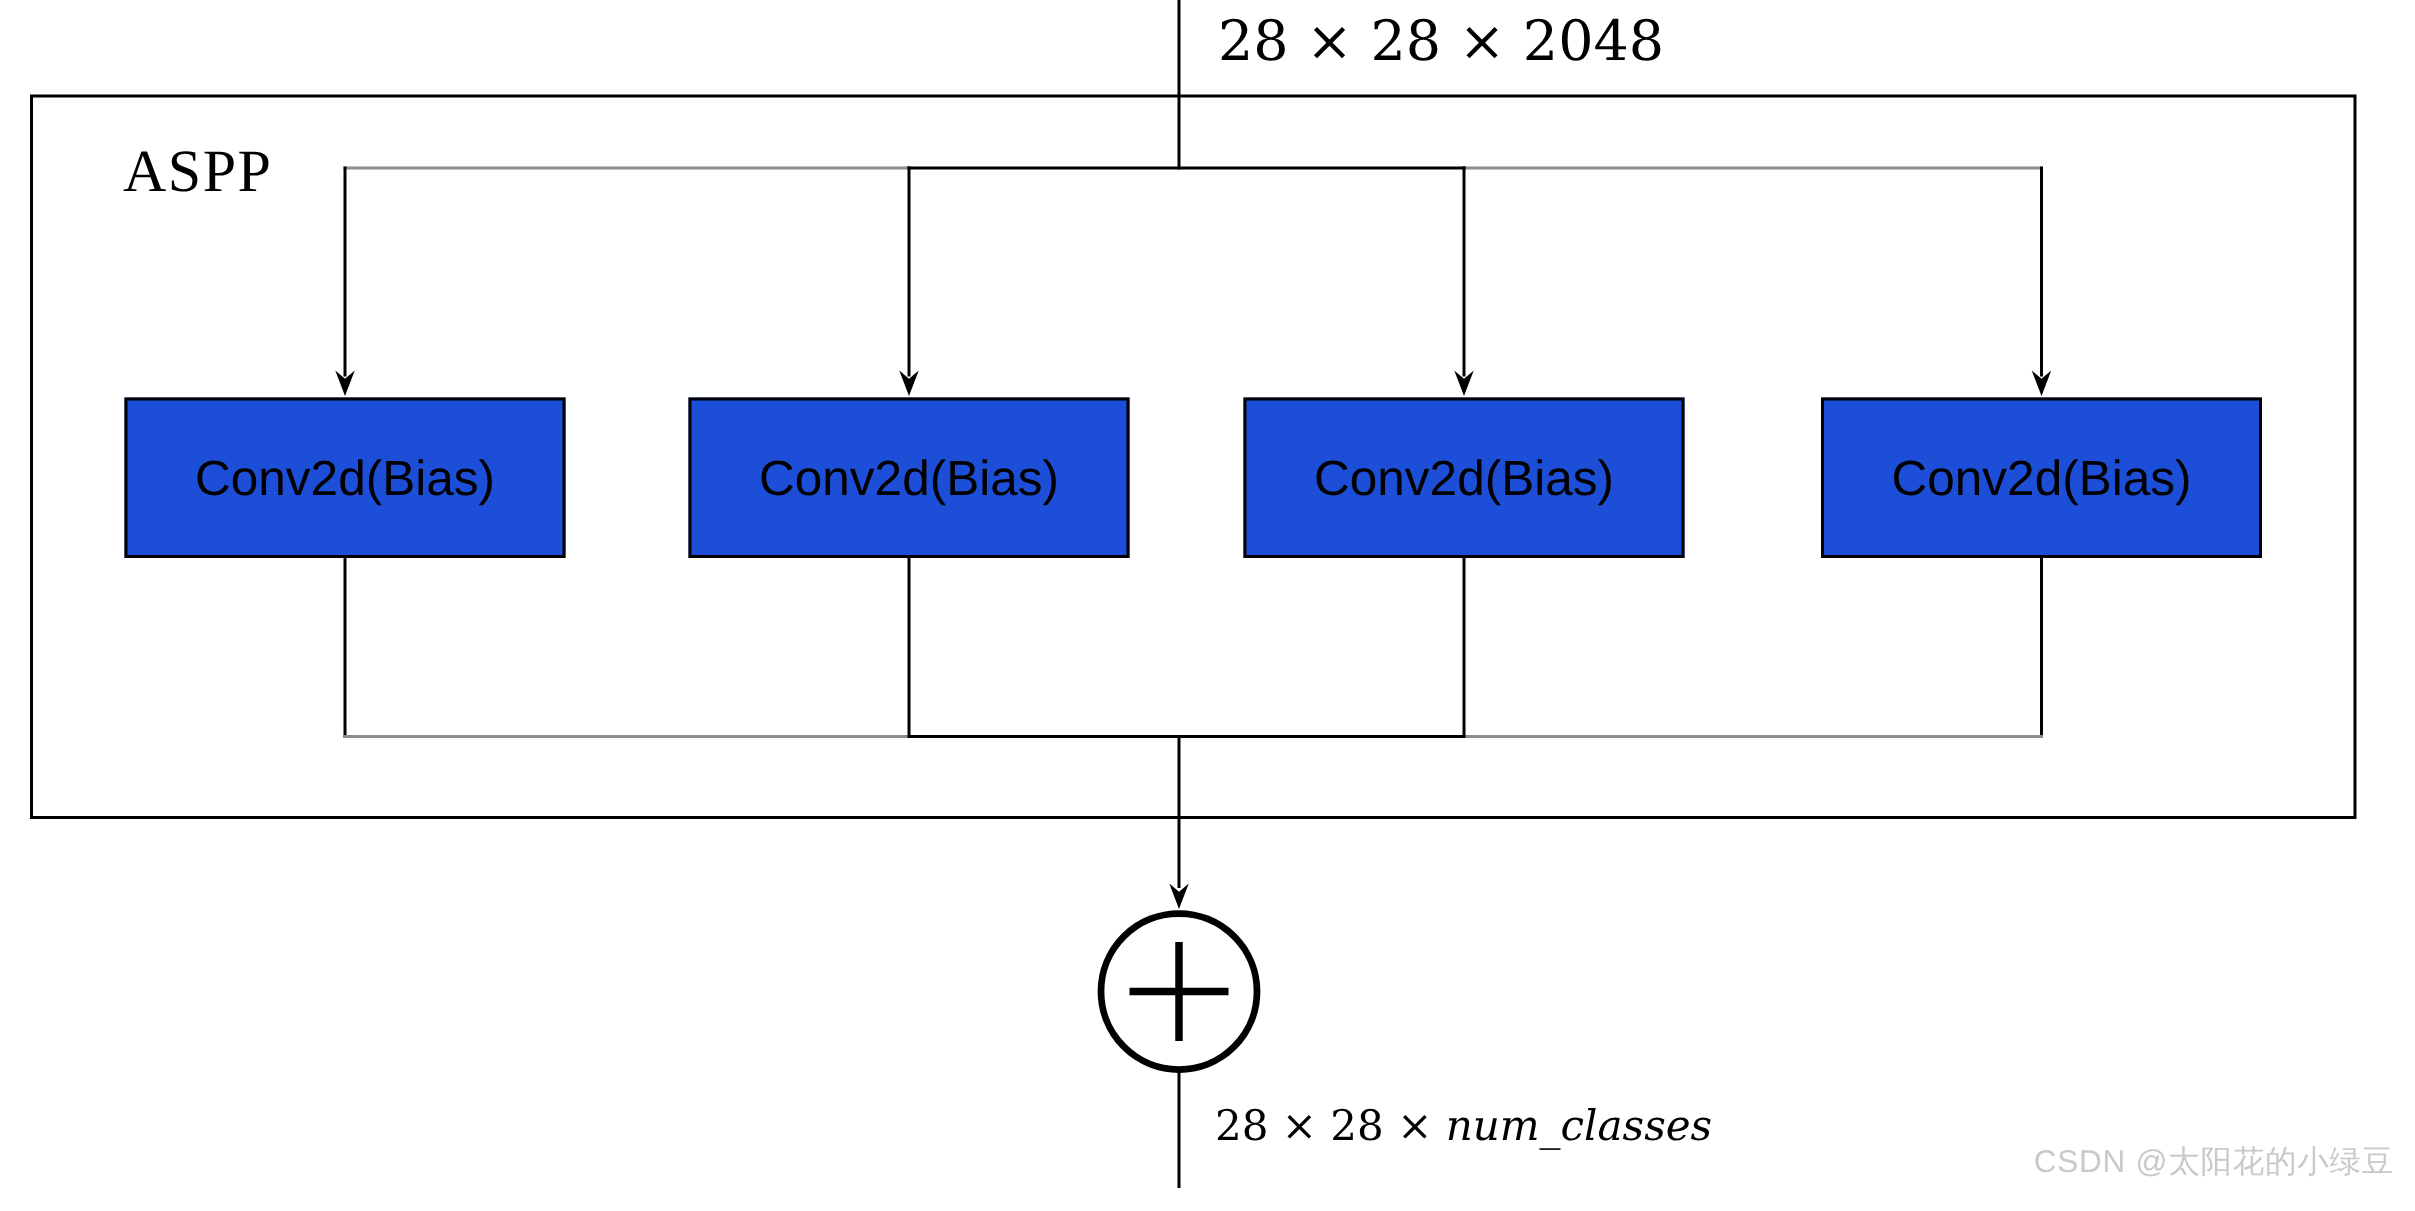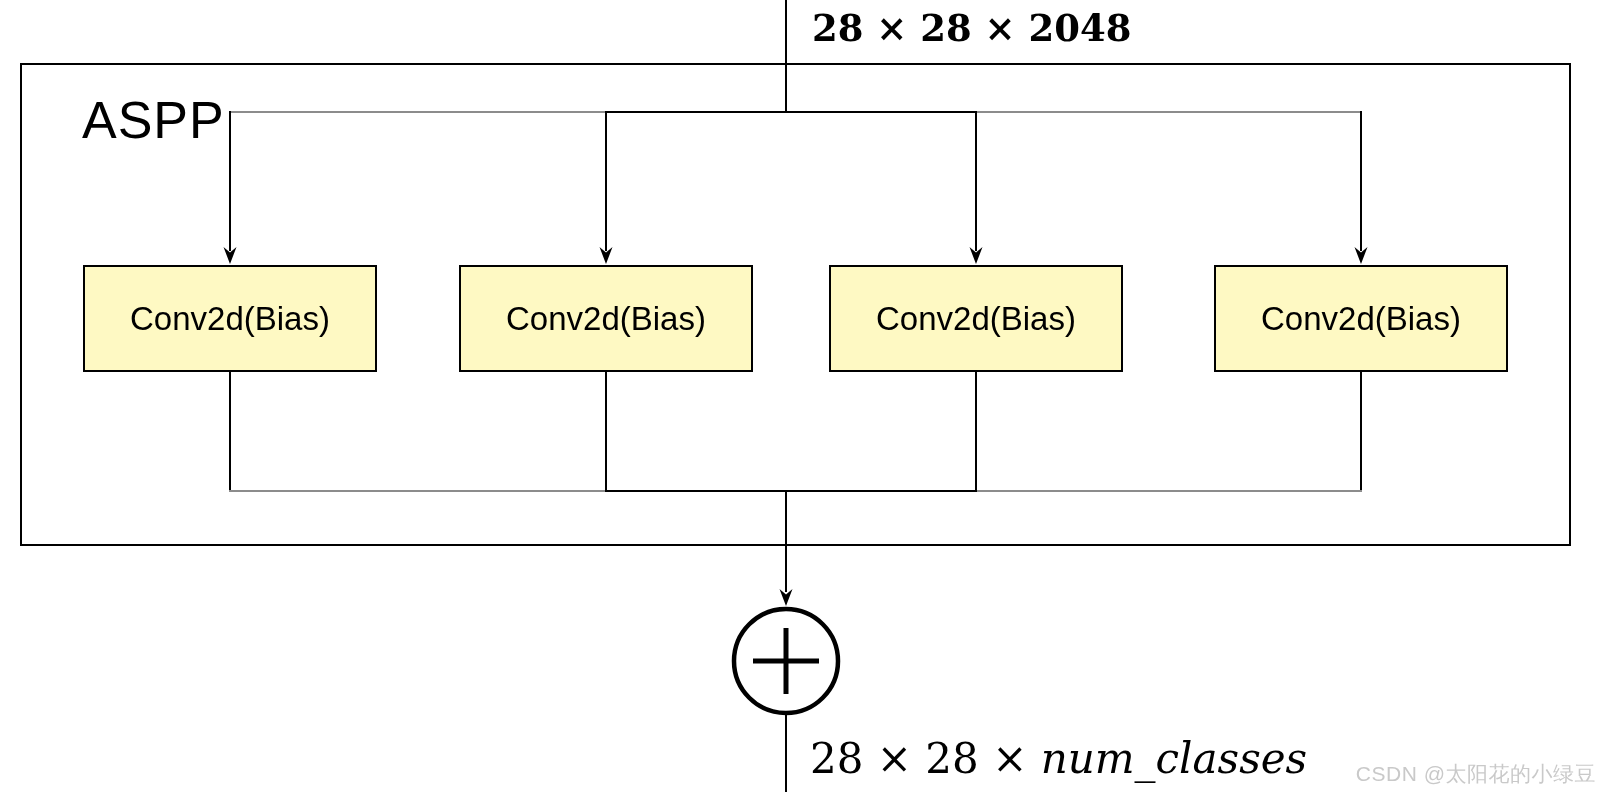--- a/index.html
+++ b/index.html
@@ -14,38 +14,38 @@
   svg.wires line{stroke:#000;stroke-width:2;}
   svg.wires line.g{stroke:var(--line_gray,#8c8c8c);}
   svg.wires .arrowhead{fill:#000;stroke:none;}
 
   .aspp-box{
     position:absolute;left:20px;top:63px;width:1551px;height:483px;
     border:2px solid #000;box-sizing:border-box;background:#fff;z-index:0;
   }
   .aspp-label{
     position:absolute;left:82px;top:90px;z-index:3;
-    font-size:52px;color:#000;letter-spacing:1px;
+    font-size:40px;color:#000;letter-spacing:1px;font-family:Liberation Serif, serif;
   }
   .conv-box{
     position:absolute;top:265px;width:294px;height:107px;
-    border:2px solid #000;box-sizing:border-box;background:#fef9c3;z-index:2;
+    border:2px solid #000;box-sizing:border-box;background:#1d4ed8;z-index:2;
     display:flex;flex-direction:column;align-items:center;justify-content:center;
     font-size:33px;line-height:41px;color:#000;white-space:nowrap;
   }
   .conv-box .l1,.conv-box .l2{text-align:center;}
   #conv1{left:83px;} #conv2{left:459px;} #conv3{left:829px;} #conv4{left:1214px;}
 
   .dim-label{
     position:absolute;z-index:3;color:#000;
     font-family:"DejaVu Serif",serif;
     white-space:pre;
   }
-  .input-label{left:812px;top:6px;font-size:37px;font-weight:bold;}
-  .output-label{left:810px;top:734px;font-size:42px;}
+  .input-label{left:812px;top:6px;font-size:37px;}
+  .output-label{left:810px;top:734px;font-size:28px;}
   .output-label .var{font-style:italic;}
 
   .watermark{
     position:absolute;right:14px;top:760px;z-index:3;
     font-size:21px;color:var(--watermark_gray,#c9c9c9);
     letter-spacing:0.5px;
   }
 </style>
 </head>
 <body>

